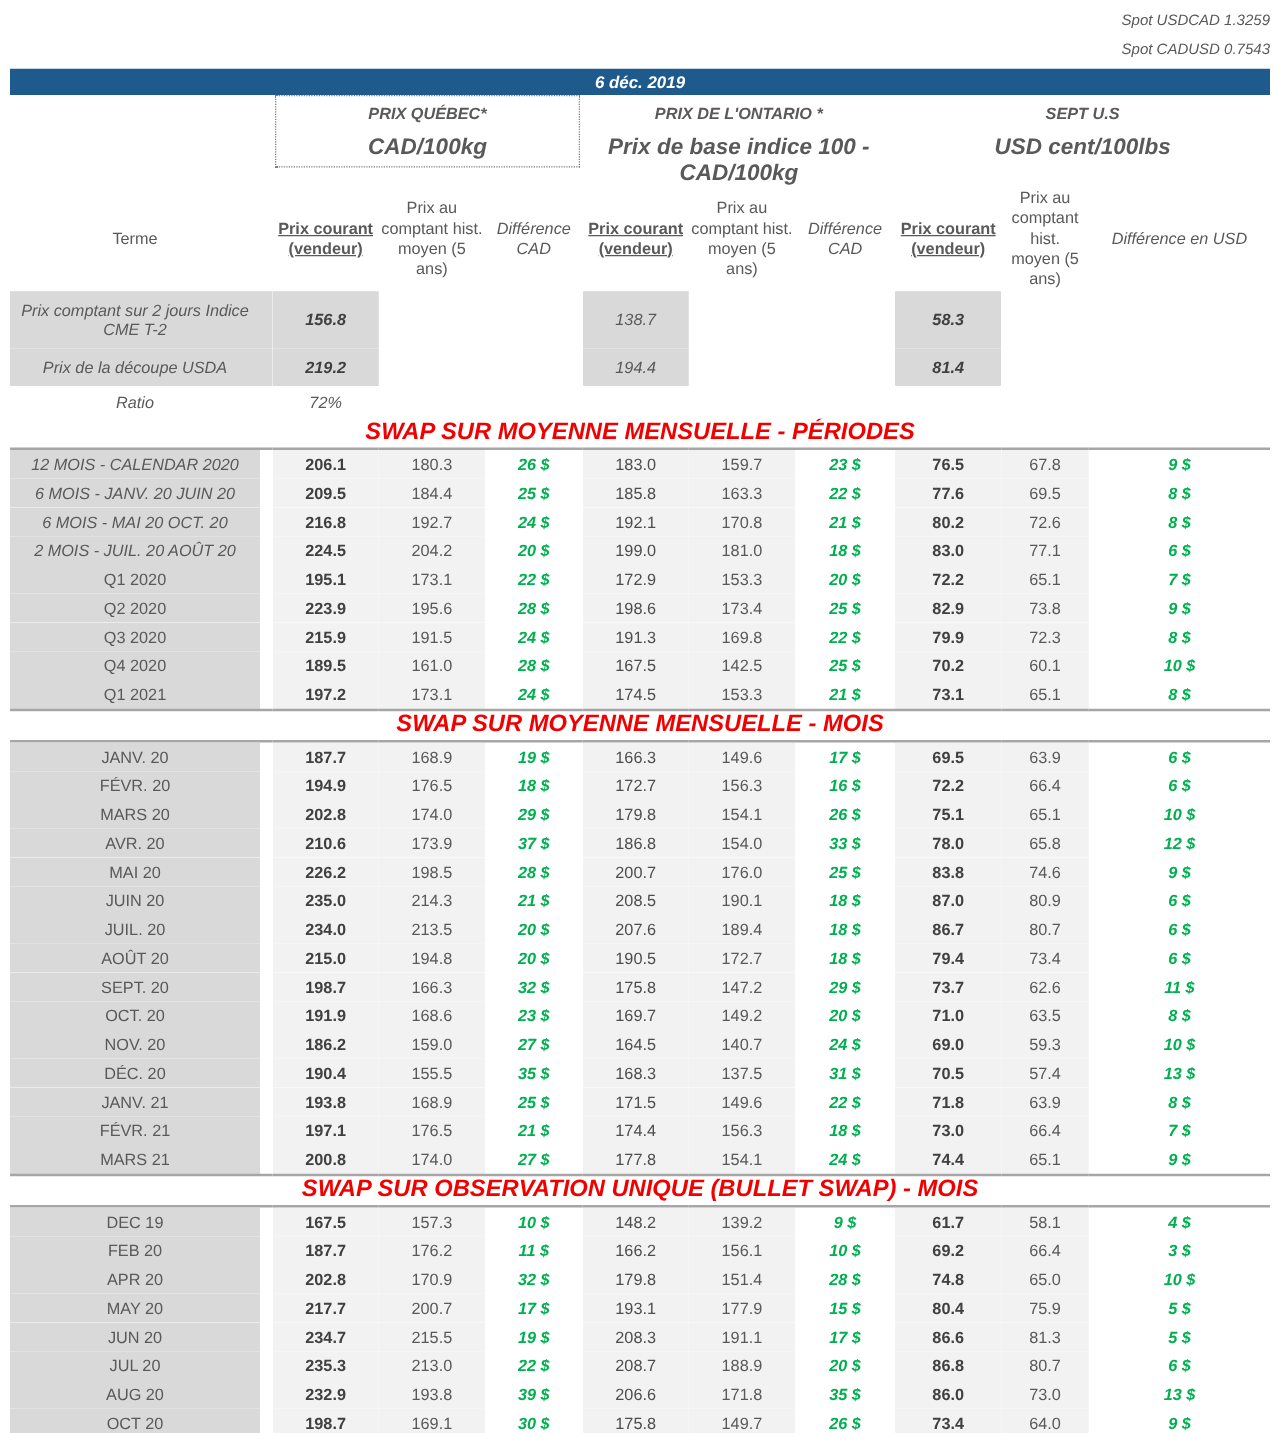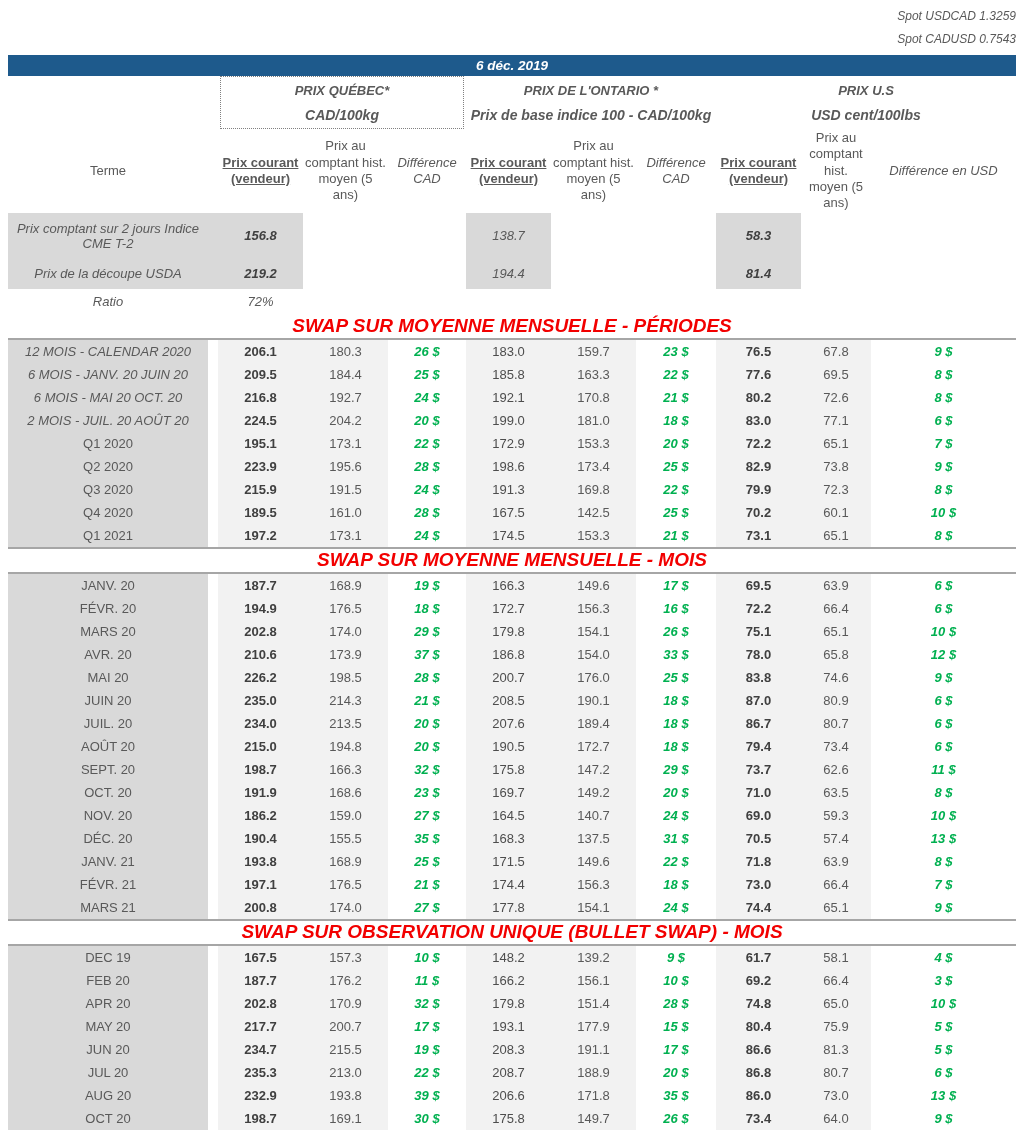--- a/index.html
+++ b/index.html
@@ -29,21 +29,21 @@
     padding:3px 0;margin-top:3px;
   }
   .page-title{font-weight:bold;color:#404040;font-size:14px;margin:5px 0 1px 0;}
 
   table{border-collapse:collapse;table-layout:fixed;width:1008px;font-size:13px;}
   td{padding:0 2px;text-align:center;vertical-align:middle;overflow:hidden;}
 
   
   .qc-box{border:1px dotted #808080;padding:3px 0 5px 0;}
   .g-title{font-weight:bold;font-style:italic;font-size:13px;color:var(--text-gray);padding-top:3px;}
-  .g-sub{font-weight:bold;font-style:italic;font-size:14px;color:var(--text-gray);padding-top:9px;}
+  .g-sub{font-weight:bold;font-style:italic;font-size:18px;color:var(--text-gray);padding-top:9px;}
   .group-row td{vertical-align:top;}
 
   
   .hdr-row td{height:84px;line-height:1.25;color:var(--text-gray);}
   .h-cur{font-weight:bold;text-decoration:underline;}
   .h-diff{font-style:italic;}
 
   
   .spot-bg{background:var(--term-gray);}
   .c-spot-term{font-style:italic;color:var(--text-gray);}
@@ -103,21 +103,21 @@
           <div class="qc-box">
             <div class="g-title">PRIX QUÉBEC*</div>
             <div class="g-sub">CAD/100kg</div>
           </div>
         </td>
         <td colspan="3">
           <div class="g-title" style="padding-top:7px">PRIX DE L'ONTARIO *</div>
           <div class="g-sub">Prix de base indice 100 - CAD/100kg</div>
         </td>
         <td colspan="3">
-          <div class="g-title" style="padding-top:7px">PRIX U.S</div>
+          <div class="g-title" style="padding-top:7px">SEPT U.S</div>
           <div class="g-sub">USD cent/100lbs</div>
         </td>
       </tr>
       <tr class="hdr-row">
         <td>Terme</td>
         <td></td>
         <td class="h-cur">Prix courant (vendeur)</td>
         <td>Prix au comptant hist. moyen (5 ans)</td>
         <td class="h-diff">Différence CAD</td>
         <td class="h-cur">Prix courant (vendeur)</td>

